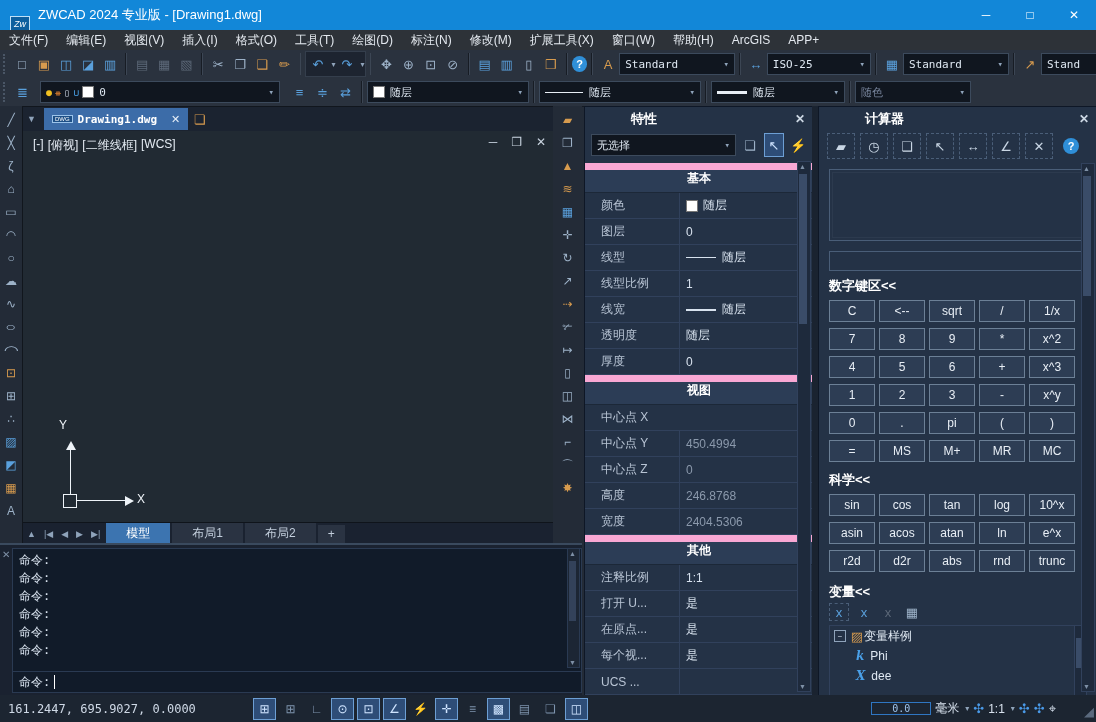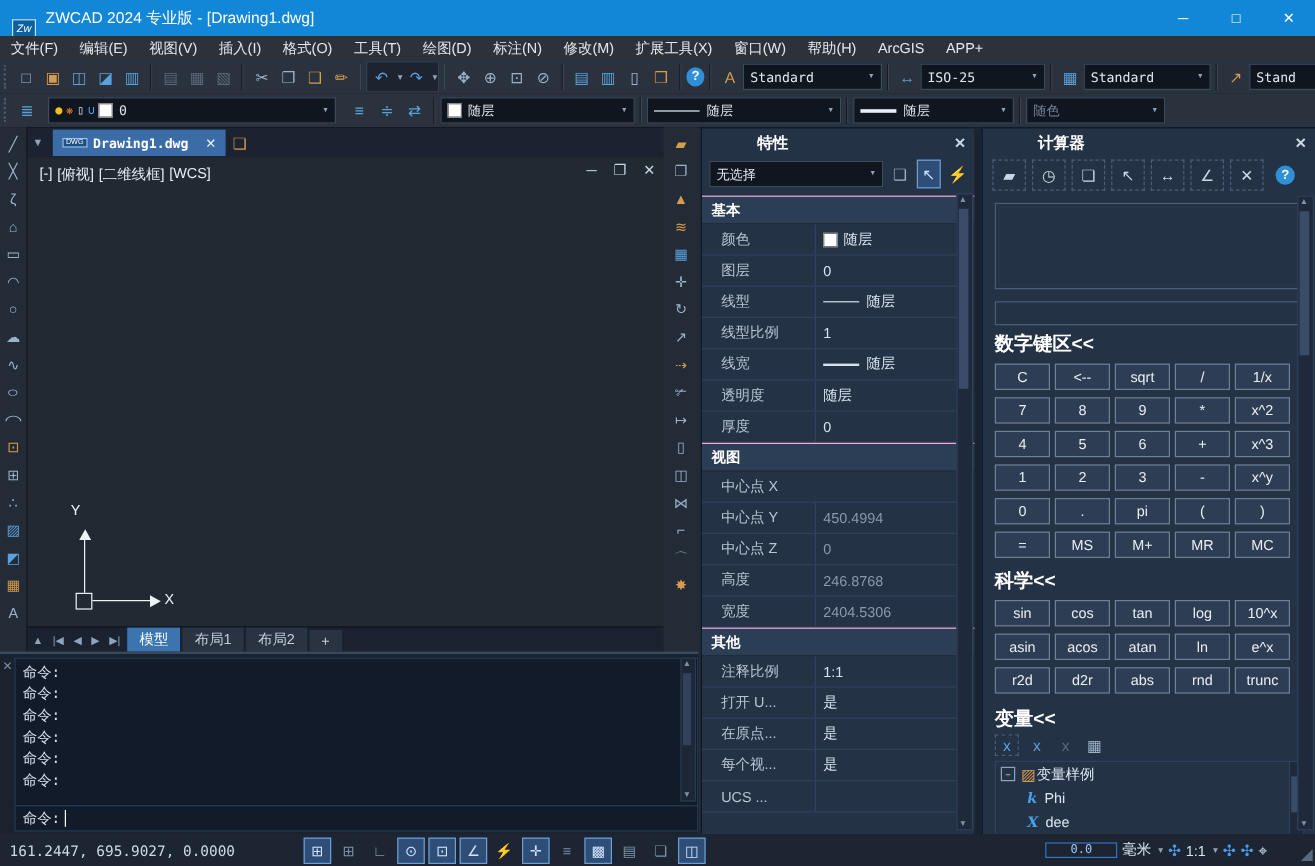--- a/index.html
+++ b/index.html
@@ -58,53 +58,53 @@
   #ucs .yarr{position:absolute;left:25px;top:10px;width:0;height:0;border:5px solid transparent;border-bottom:9px solid #eef3f8;}
   #ucs .xline{position:absolute;left:29px;top:74px;width:58px;height:1px;background:#eef3f8;}
   #ucs .xarr{position:absolute;left:84px;top:70px;width:0;height:0;border:5px solid transparent;border-left:9px solid #eef3f8;}
   #ucs .org{position:absolute;left:22px;top:68px;width:12px;height:12px;border:1px solid #eef3f8;background:#212a33;}
   #ucs .ylab{position:absolute;left:18px;top:-8px;color:#eef3f8;}
   #ucs .xlab{position:absolute;left:96px;top:66px;color:#eef3f8;}
   
   #laytabs{position:absolute;left:0;bottom:0;width:100%;height:21px;background:#1a2230;display:flex;align-items:center;
         border-top:1px solid #0f141b;}
   .navbtn{color:#8fa3ba;font-size:9px;padding:0 4px;}
-  .ltab{padding:2px 10px;margin-left:2px;background:#2a3342;color:#c2cedc;font-size:12px;}
+  .ltab{padding:2px 20px;margin-left:2px;background:#2a3342;color:#c2cedc;font-size:12px;}
   .ltab.active{background:#3c74b0;color:#fff;}
   .ltab.plus{padding:2px 10px;}
   
   #command{left:0;top:543px;width:582px;height:152px;background:#1a2230;border-top:2px solid #3a4a5e;}
   #cmdclose{position:absolute;left:2px;top:4px;color:#7e90a6;font-size:10px;}
   #cmdhist{position:absolute;left:12px;top:3px;width:556px;height:118px;background:#111b29;border:1px solid #2a3a52;
         padding:2px 6px;font-family:"DejaVu Sans Mono",monospace;font-size:12px;color:#d8e2ee;line-height:18px;}
   #cmdscroll{position:absolute;right:2px;top:3px;width:11px;height:118px;background:#1c2634;border:1px solid #2a3a52;}
   #cmdscroll .thumb{position:absolute;left:1px;top:12px;width:7px;height:60px;background:#33425a;}
   .scrarr{position:absolute;left:0;width:9px;color:#7e90a6;font-size:7px;text-align:center;}
   #cmdinput{position:absolute;left:12px;top:126px;width:556px;height:20px;background:#111b29;border:1px solid #2a3a52;
         display:flex;align-items:center;padding:0 6px;font-family:"DejaVu Sans Mono",monospace;font-size:12px;}
   .cursorbar{display:inline-block;width:1px;height:14px;background:#fff;margin-left:4px;}
   
   .panel{background:#243246;border:1px solid #0e1726;}
   .phead{height:24px;display:flex;align-items:center;padding:0 8px;font-weight:bold;color:#fff;font-size:13px;margin-left:38px;}
   .phead .x{margin-left:auto;font-size:12px;color:#cdd8e4;}
   .sechead{height:22px;background:#2c3d56;display:flex;align-items:center;padding:0 8px;color:#fff;font-weight:bold;
-        border-top:1px solid #f9a8d4;border-bottom:1px solid #1c2838;}
+        border-top:7px solid #f9a8d4;border-bottom:1px solid #1c2838;flex-direction:column;}
   .sechead .caret{margin-left:auto;color:#aebfd2;font-size:9px;}
   .prow{height:25px;display:flex;align-items:center;border-bottom:1px solid #31415c;}
   .plab{width:78px;padding-left:16px;color:#b8c4d4;font-size:12px;white-space:nowrap;overflow:hidden;}
   .pval{flex:1;display:flex;align-items:center;color:#d8e2ee;font-size:12px;border-left:1px solid #31415c;
         padding-left:6px;height:100%;}
   .pval.ro{color:#8b99ac;}
   .pline{display:inline-block;width:30px;border-top:1px solid #d8e2ee;margin-right:6px;}
   #propscroll{position:absolute;right:2px;top:54px;width:12px;bottom:4px;background:#1e2a3c;border:1px solid #31415c;}
   #propscroll .thumb{position:absolute;left:1px;top:12px;width:8px;height:150px;background:#3a4c68;}
   
   .calcbtn{width:44px;height:20px;border:1px solid #6c8096;background:#2d3d54;color:#e8eef5;font-size:12px;
         display:flex;align-items:center;justify-content:center;margin:3px 2px;}
-  .sect{font-weight:bold;color:#fff;font-size:16px;padding:6px 0 2px 10px;}
+  .sect{font-weight:bold;color:#fff;font-size:13px;padding:6px 0 2px 10px;}
   .ctb{width:26px;height:24px;border:1px dashed #4a5e78;display:flex;align-items:center;justify-content:center;
         margin-right:5px;color:#c9d6e4;font-size:13px;}
   #calcscroll{position:absolute;right:2px;top:56px;width:12px;bottom:4px;background:#1e2a3c;border:1px solid #31415c;}
   #calcscroll .thumb{position:absolute;left:1px;top:12px;width:8px;height:120px;background:#3a4c68;}
   .treebox{margin:2px 10px 0 10px;border:1px solid #31415c;background:#243246;position:relative;height:86px;overflow:hidden;}
   .treerow{display:flex;align-items:center;height:20px;color:#dfe8f2;font-size:12px;}
   .vark{color:#4aa0e8;font-weight:bold;font-style:italic;font-family:"DejaVu Serif",serif;margin:0 6px 0 26px;}
   .treescroll{position:absolute;right:0;top:0;width:11px;height:100%;background:#1e2a3c;border-left:1px solid #31415c;}
   .treescroll .thumb{position:absolute;left:1px;top:12px;width:7px;height:30px;background:#3a4c68;}
   

